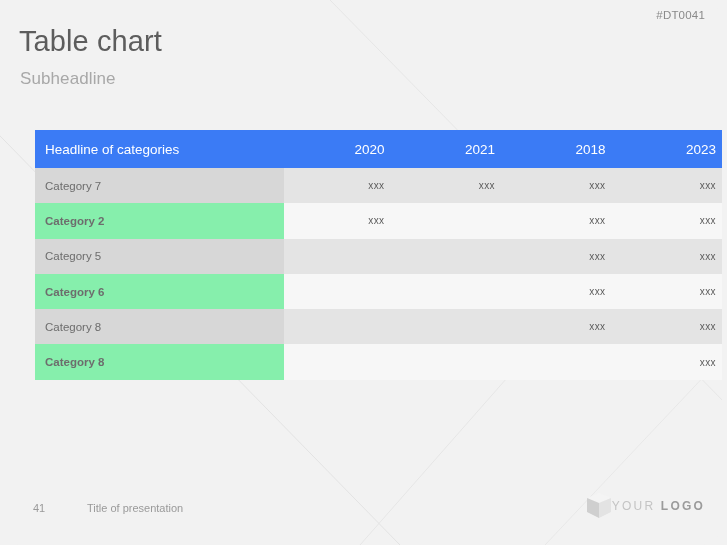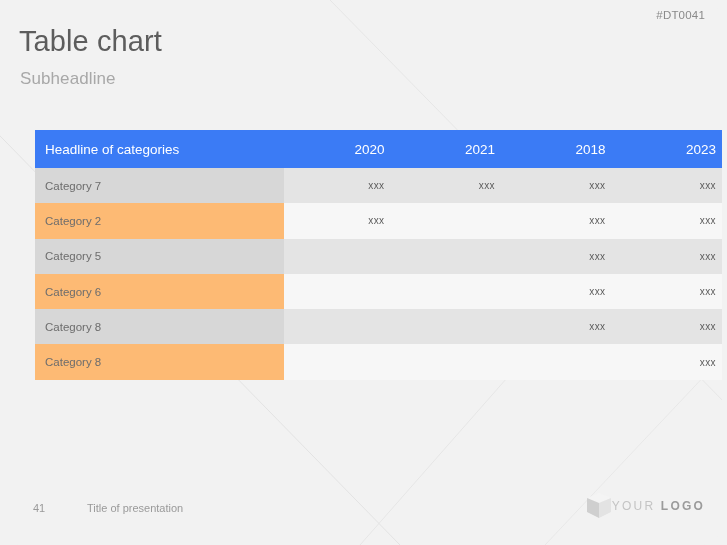--- a/index.html
+++ b/index.html
@@ -87,21 +87,21 @@
   }
   tbody td.td-label{
     text-align:left;padding-left:10px;font-size:11.5px;color:#6d6d6d;
   }
   tbody td.td-val{
     text-align:right;padding-right:10px;font-size:10px;color:#5c5c5c;
     letter-spacing:.4px;
   }
   
   tbody tr.odd  td.td-label{background:#d7d7d7;}
-  tbody tr.even td.td-label{background:#fdba74;}
+  tbody tr.even td.td-label{background:#86efac;font-weight:bold;}
   tbody tr.odd  td.td-val{background:#e4e4e4;}
   tbody tr.even td.td-val{background:#f7f7f7;}
 
   
   .footer{
     position:absolute;left:0;right:0;bottom:0;height:70px;z-index:5;
   }
   .footer .page-number{
     position:absolute;left:33px;top:27px;
     font-size:11px;color:#9a9a9a;

